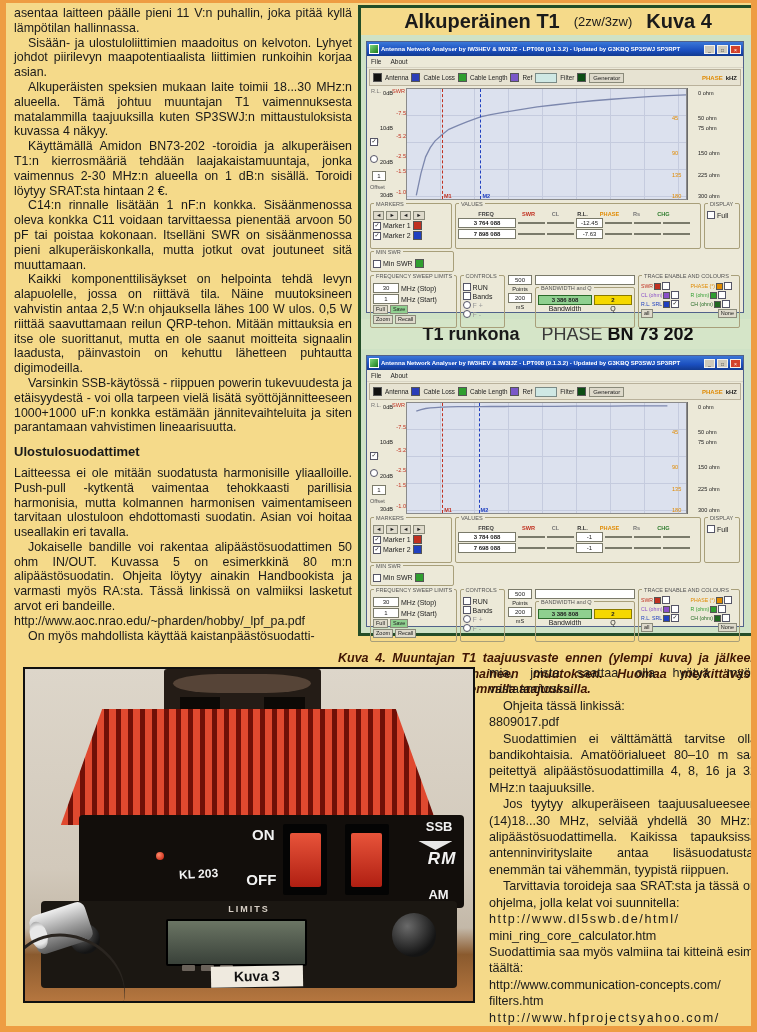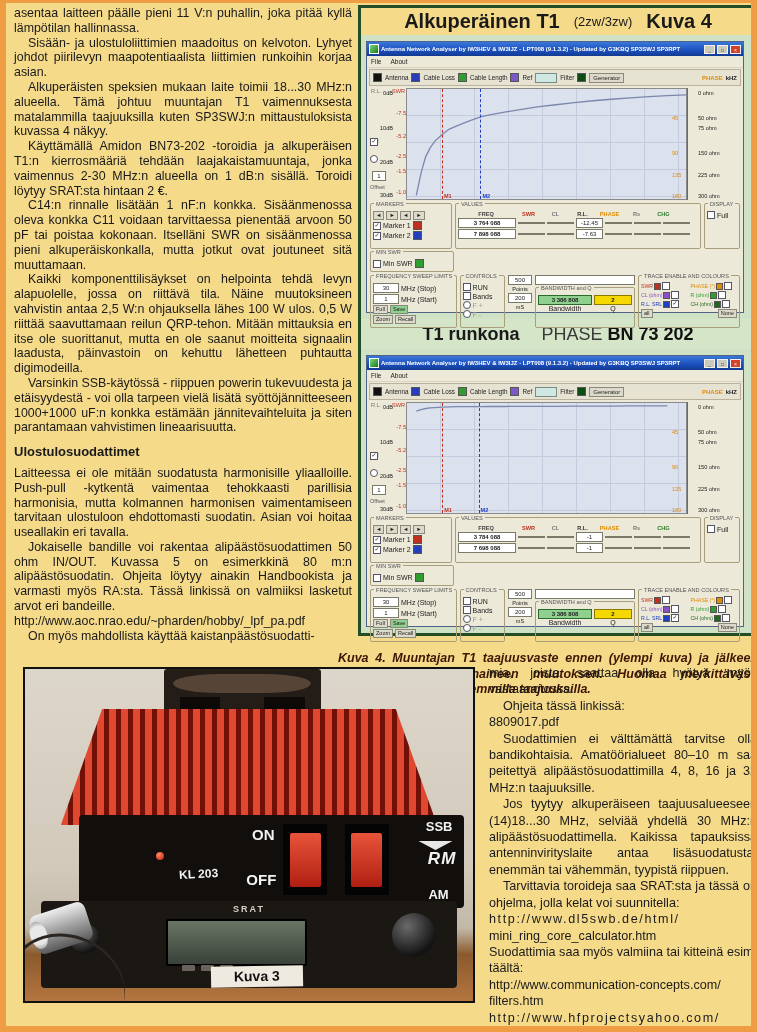--- a/index.html
+++ b/index.html
@@ -669,21 +669,21 @@
         </span>
       <span class="bezel" style="left:69%;">
           <i class="rock"></i>
         </span>
       <span class="lab-ssb">SSB</span>
       <span class="rm-chev"></span>
       <span class="lab-rm">RM</span>
       <span class="lab-am">AM</span>
     </div>
     <div class="radio">
-      <span class="lab-yaesu">SRAT</span>
+      <span class="lab-yaesu">LIMITS</span>
       <span class="lcd"></span>
       <span class="knob" style="left:7%;top:26%;width:30px;height:30px;"></span>
       <span class="knob" style="right:5%;top:14%;width:44px;height:44px;"></span>
       <span class="abc">
           <i></i>
           <i></i>
           <i></i>
         </span>
       <span class="kuva3tag">Kuva 3</span>
     </div>

